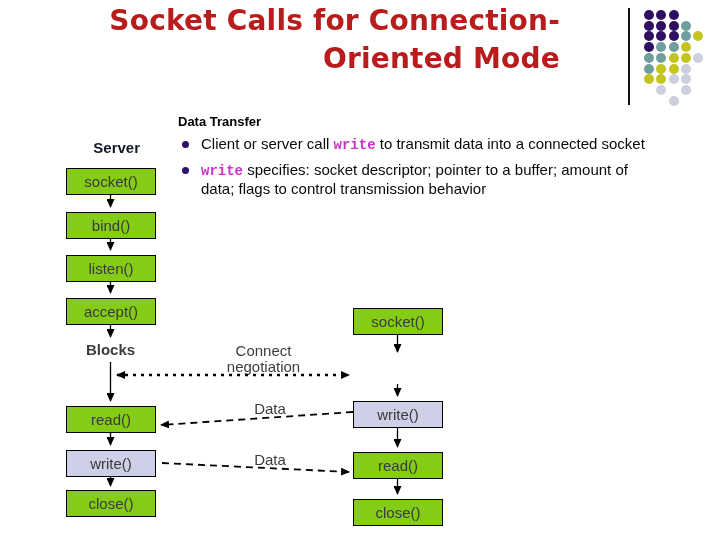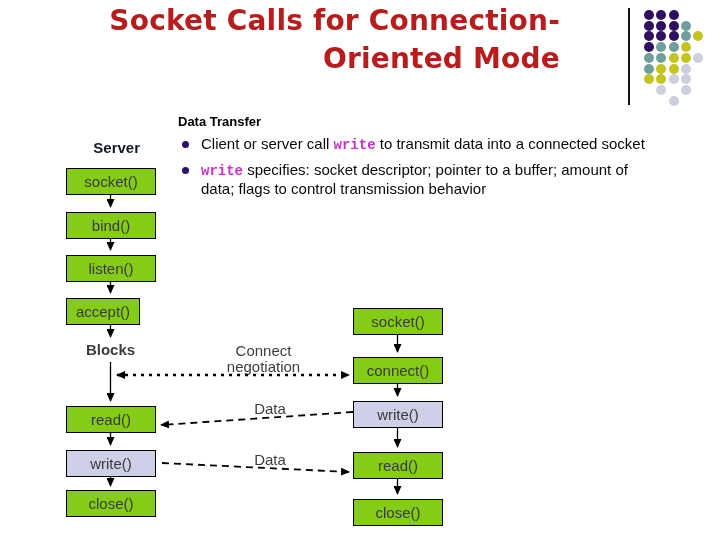--- a/index.html
+++ b/index.html
@@ -121,22 +121,21 @@
       <line x1="397.5" y1="479" x2="397.5" y2="494" marker-end="url(#ah)"></line>
     </g>
     <line x1="117" y1="375" x2="349" y2="375" stroke="#000" stroke-width="2.6" stroke-dasharray="3 5" marker-start="url(#ah)" marker-end="url(#ah)"></line>
     <line x1="353" y1="412" x2="161" y2="425" stroke="#000" stroke-width="1.8" stroke-dasharray="7 5" marker-end="url(#ah)"></line>
     <line x1="162" y1="463" x2="349" y2="472" stroke="#000" stroke-width="1.8" stroke-dasharray="7 5" marker-end="url(#ah)"></line>
   </svg>
 
 <div class="flow-box" style="left: 66px; top: 168px; width: 90px;">socket()</div>
     <div class="flow-box" style="left: 66px; top: 212px; width: 90px;">bind()</div>
     <div class="flow-box" style="left: 66px; top: 255px; width: 90px;">listen()</div>
-    <div class="flow-box" style="left: 66px; top: 298px; width: 74px;">accept()</div>
+    <div class="flow-box" style="left: 66px; top: 298px; width: 90px;">accept()</div>
     <div class="flow-box" style="left: 66px; top: 406px; width: 90px;">read()</div>
     <div class="flow-box highlighted" style="background: rgb(205, 208, 230); left: 66px; top: 450px; width: 90px;">write()</div>
     <div class="flow-box" style="left: 66px; top: 490px; width: 90px;">close()</div>
     <div class="flow-box" style="left: 353px; top: 308px; width: 90px;">socket()</div>
-    <div class="flow-box" style="left: 353px; top: 357px; width: 90px;">connect()</div>
     <div class="flow-box highlighted" style="background: rgb(205, 208, 230); left: 353px; top: 401px; width: 90px;">write()</div>
     <div class="flow-box" style="left: 353px; top: 452px; width: 90px;">read()</div>
     <div class="flow-box" style="left: 353px; top: 499px; width: 90px;">close()</div>
   </div>
 
 </body></html>

